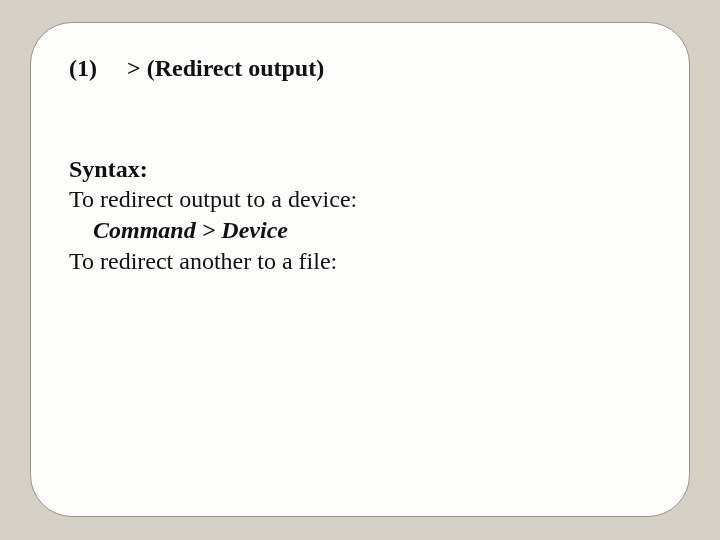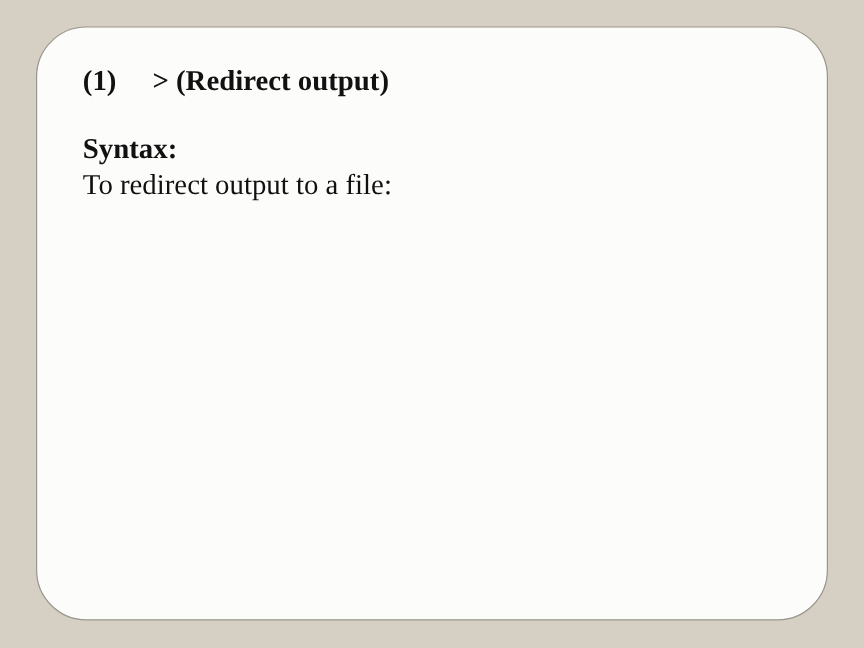--- a/index.html
+++ b/index.html
@@ -42,20 +42,21 @@
   .desc {
     display: block;
     margin-left: 24px;
     margin-top: 0;
   }
   .spacer {
     height: 26px;
   }
   .syn-label {
     font-weight: 700;
+    margin-top: 44px;
   }
   .line {
     display: block;
   }
   .cmd {
     display: block;
     margin-left: 24px;
     font-style: italic;
     font-weight: 700;
   }
@@ -68,17 +69,19 @@
 
     <span class="row-head">
       <span class="idx">(1)</span><span>&nbsp;&nbsp;&nbsp;&nbsp;&nbsp;</span><span class="title">&gt; (Redirect output)</span>
     </span>
 
 
     <div class="spacer"></div>
 
     <span class="line syn-label">Syntax:</span>
 
+    <span class="line">To redirect output to a device:</span>
+    <span class="cmd">Command &gt; Device</span>
 
-    <span class="line">To redirect output to a file:</span>
+    <span class="line">To redirect another to a file:</span>
 
   </div>
 </div>
 
 </body></html>

